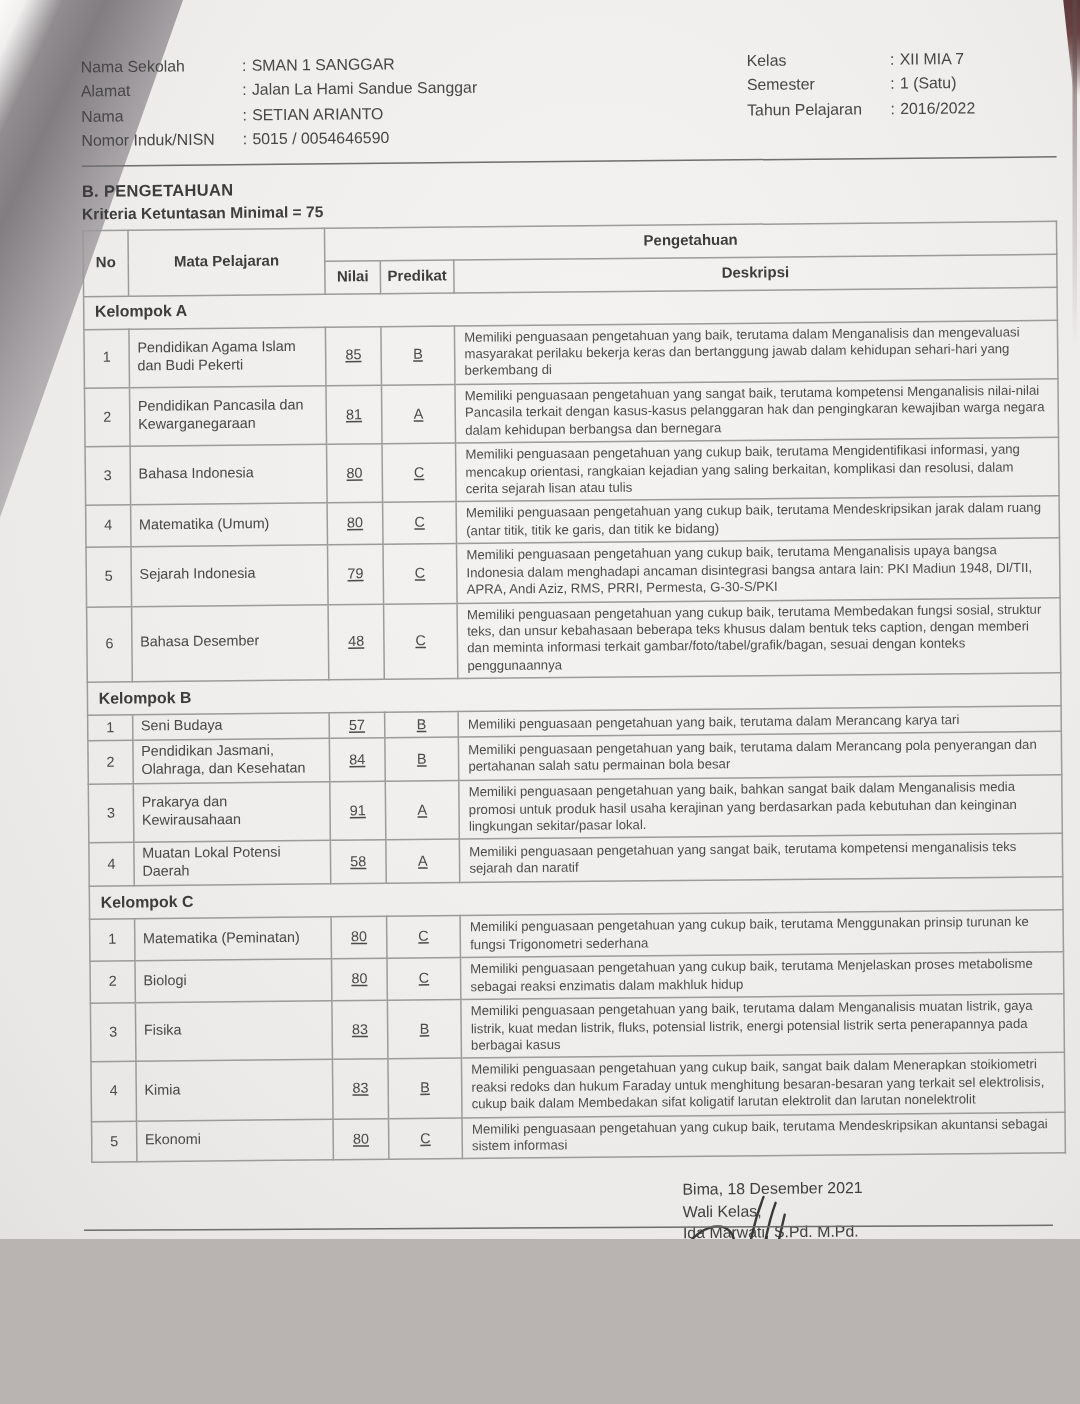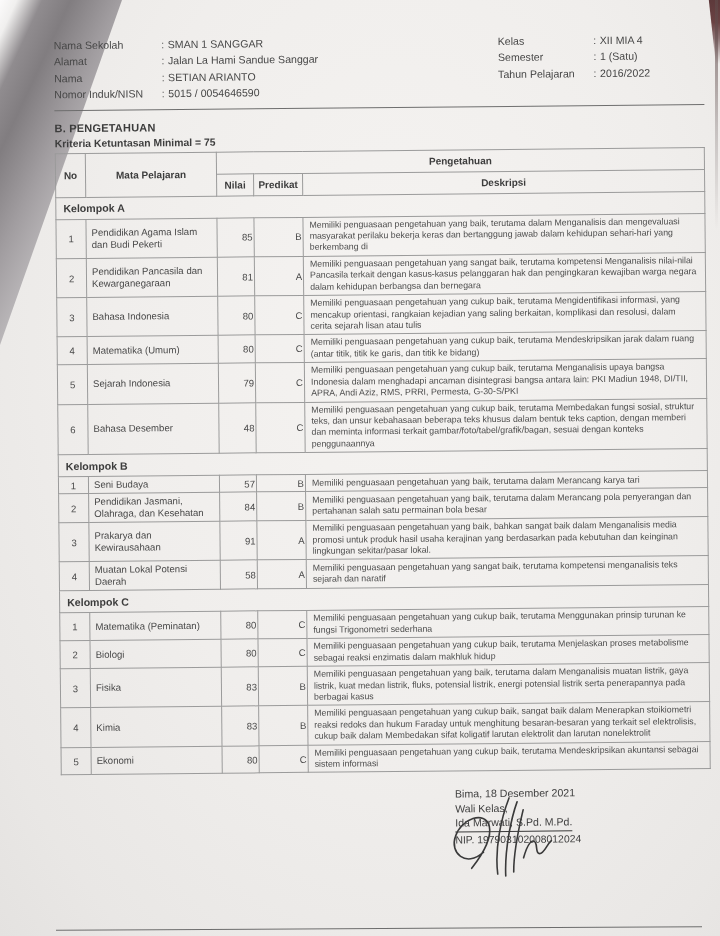--- a/index.html
+++ b/index.html
@@ -1,16 +1,16 @@
 <!DOCTYPE html>
 <html><head>
 <meta charset="utf-8">
 <style>
   html,body{margin:0;padding:0;background:#b9b4b2;}
-  .photo{position:relative;width:720px;height:936px;overflow:hidden;
+  .photo{position:relative;width:720px;height:826px;overflow:hidden;
     background:radial-gradient(ellipse at 55% 35%, #f5f3f1 0%, #f0eeec 50%, #e9e7e5 85%, #e4e2e0 100%);
     font-family:"Liberation Sans", sans-serif;color:#464646;}
   
   .fold-corner{position:absolute;left:0;top:0;width:122px;height:345px;
     clip-path:polygon(0 0,100% 0,0 100%);
     background:linear-gradient(115deg,#fcfbfb 0%,#f0efee 6%,#908c8f 15%,#817d80 25%,#a19da0 42%,#bfbcbe 60%,#d6d3d2 76%,#e7e4e2 92%,rgba(240,238,236,0) 100%);}
   .fold-shadow{position:absolute;left:0;top:0;width:140px;height:368px;
     clip-path:polygon(0 0,100% 0,0 100%);
     background:linear-gradient(115deg,rgba(0,0,0,0) 88%,rgba(90,85,88,.22) 96%,rgba(90,85,88,0) 100%);}
   
@@ -34,21 +34,21 @@
   .section-title{margin-top:11px;font-size:11px;font-weight:700;color:#3c3c3c;letter-spacing:.2px;}
   .kkm{margin-top:4px;font-size:10.4px;font-weight:700;color:#3e3e3e;}
 
   
   table.grades{margin-top:4px;width:650px;border-collapse:collapse;table-layout:fixed;}
   table.grades td,table.grades th{border:1px solid #9b9b9b;vertical-align:middle;}
   th.h{font-size:10px;font-weight:700;color:#3d3d3d;text-align:center;padding:2px 2px;height:17px;}
   .group-cell{font-weight:700;font-size:10.6px;color:#3c3c3c;padding:3px 7px;height:15px;}
   .cell-no{text-align:center;font-size:9.6px;color:#4a4a4a;}
   .cell-subject{font-size:9.6px;color:#484848;padding:2px 5px;line-height:1.25;}
-  .cell-nilai,.cell-predikat{text-align:right;font-size:9.6px;color:#4a4a4a;}
+  .cell-nilai,.cell-predikat{text-align:center;font-size:9.6px;color:#4a4a4a;text-decoration:underline;}
   .cell-deskripsi{font-size:8.8px;line-height:1.3;color:#4d4d4d;padding:2px 6px;}
 
   
   .sig{position:relative;margin-left:394px;margin-top:15px;font-size:10.6px;line-height:14.5px;color:#3f3f3f;width:250px;}
   .sig svg{position:absolute;left:-12px;top:10px;}
   .sig-name{font-weight:400;border-bottom:1.6px solid #3a3a3a;display:inline-block;padding-bottom:1px;font-size:10.6px;}
   .sig-nip{font-size:10.4px;margin-top:1px;}
 
   .footer-rule{position:absolute;left:56px;right:18px;bottom:7px;border-top:1.4px solid #6d6d6d;transform:rotate(-0.3deg);}
 </style>
@@ -82,21 +82,21 @@
       <div class="hdr-row">
         <span class="hdr-label">Nomor Induk/NISN</span>
         <span class="hdr-colon">:</span>
         <span class="hdr-value">5015 / 0054646590</span>
       </div>
 
       <div class="hdr-right">
         <div class="hdr-row">
           <span class="hdr-label">Kelas</span>
           <span class="hdr-colon">:</span>
-          <span class="hdr-value">XII MIA 4</span>
+          <span class="hdr-value">XII MIA 7</span>
         </div>
         <div class="hdr-row">
           <span class="hdr-label">Semester</span>
           <span class="hdr-colon">:</span>
           <span class="hdr-value">1 (Satu)</span>
         </div>
         <div class="hdr-row">
           <span class="hdr-label">Tahun Pelajaran</span>
           <span class="hdr-colon">:</span>
           <span class="hdr-value">2016/2022</span>

